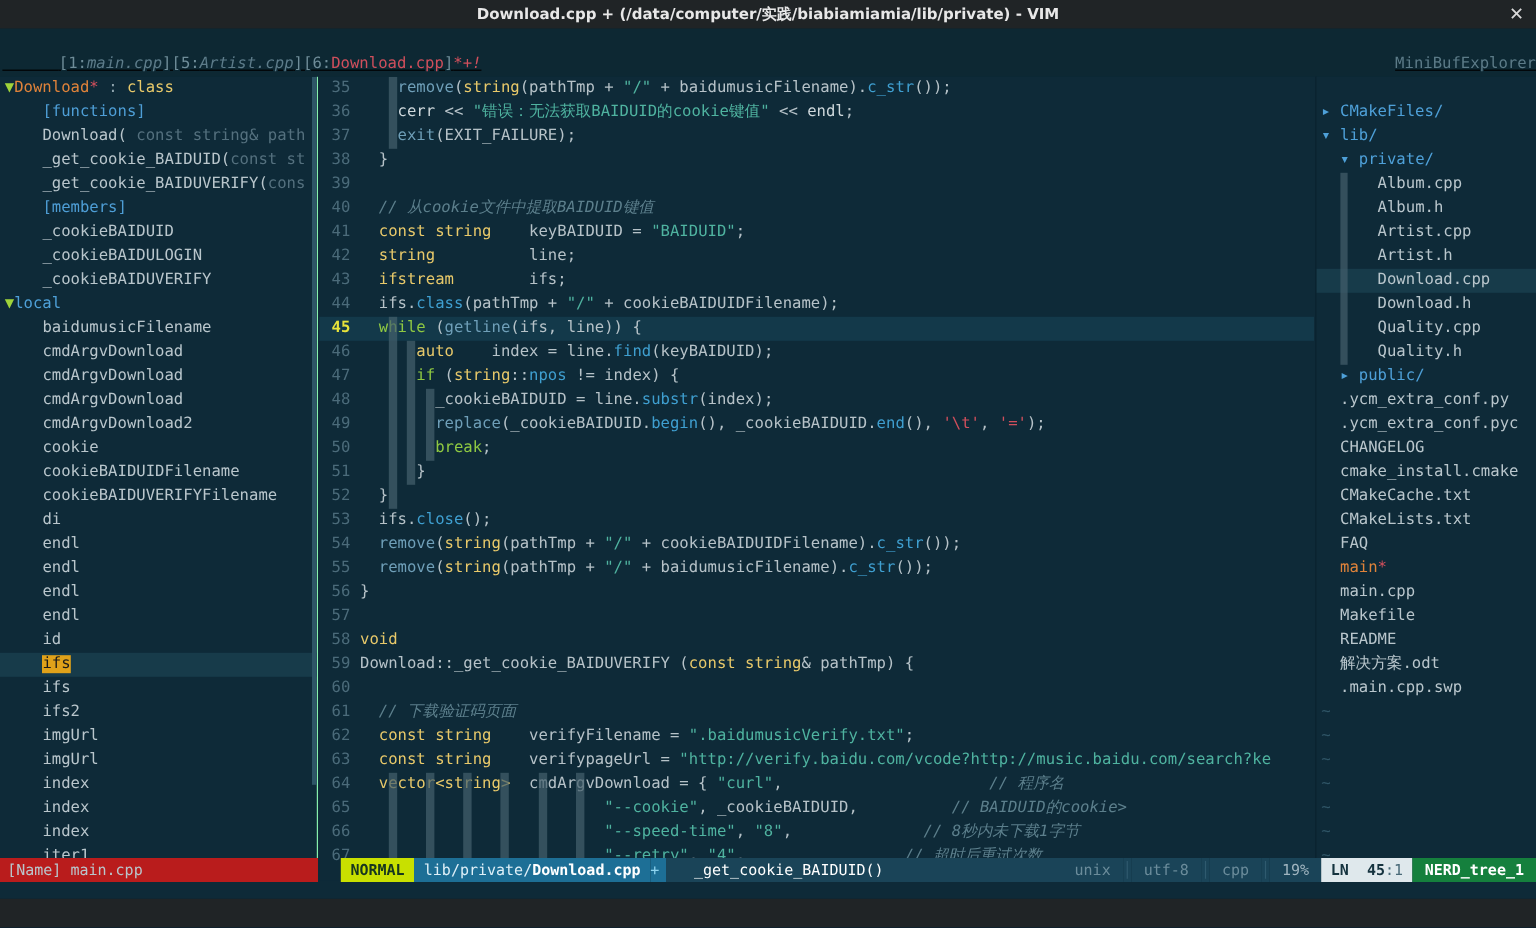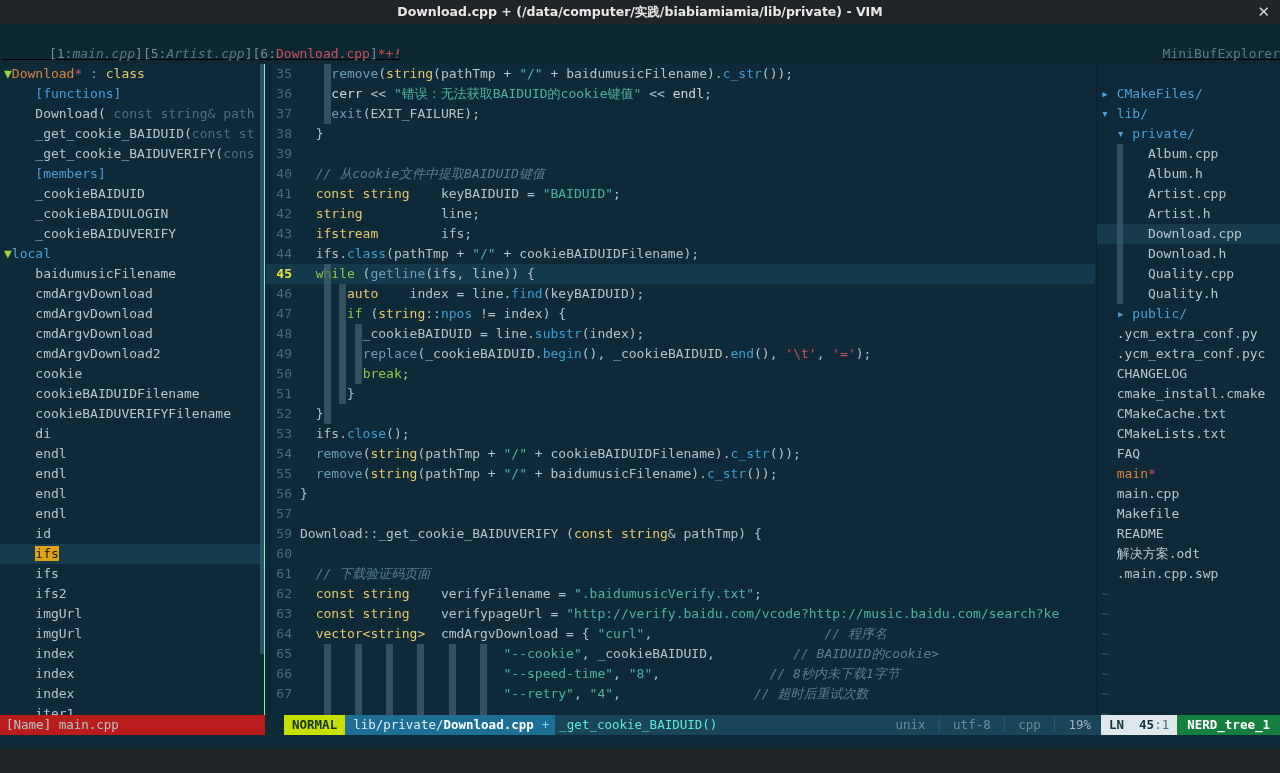--- a/index.html
+++ b/index.html
@@ -138,21 +138,21 @@
     position: absolute; bottom: 14px; left: 0; width: 1280px; height: 20px;
     display: flex; align-items: stretch;
     font-size: 12.5px; line-height: 20px;
   }
   .st-seg { display: flex; align-items: center; white-space: pre; }
   .st-nerdname { background: #b91c1c; color: #b9c6cc; padding-left: 6px; flex: 0 0 265px; }
   .st-mode     { background: #c8e000; color: #17361f; font-weight: bold; padding: 0 8px; margin-left: 19px; }
   .st-path     { background: #1d6f96; color: #dff0f8; padding: 0 8px; }
   .st-path b   { color: #ffffff; }
   .st-plus     { background: #1d6f96; color: #8fd4ef; padding-right: 6px; }
-  .st-func     { background: #1a4458; color: #5eead4; padding: 0 4px; flex: 1 1 auto; }
+  .st-func     { background: #1a4458; color: #ffffff; padding: 0 23px; flex: 1 1 auto; }
   .st-meta     { background: #1a4458; color: #6b8c9b; padding: 0 10px; }
   .st-sep      { background: #1a4458; color: #2f5a6e; }
   .st-pct      { background: #1a4458; color: #9fb4bf; padding: 0 10px; }
   .st-ln       { background: #dfe8ec; color: #15333f; padding: 0 8px; font-weight: bold; }
   .st-ln .c    { color: #4a6a78; font-weight: normal; }
   .st-tree     { background: #15803d; color: #ffffff; padding: 0 10px; font-weight: bold; }
 
   
   #bottomstrip {
     position: absolute; bottom: 0; left: 0; width: 1280px; height: 24px;
@@ -235,20 +235,21 @@
           <div class="cline"><span class="lnum">48</span><span class="ctext"><span class="op">        _cookieBAIDUID = line.</span><span class="mem">substr</span><span class="op">(index);</span></span></div>
           <div class="cline"><span class="lnum">49</span><span class="ctext"><span class="op">        </span><span class="fn">replace</span><span class="op">(_cookieBAIDUID.</span><span class="mem">begin</span><span class="op">(), _cookieBAIDUID.</span><span class="mem">end</span><span class="op">(), </span><span class="chr">'\t'</span><span class="op">, </span><span class="chr">'='</span><span class="op">);</span></span></div>
           <div class="cline"><span class="lnum">50</span><span class="ctext"><span class="op">        </span><span class="kw">break</span><span class="op">;</span></span></div>
           <div class="cline"><span class="lnum">51</span><span class="ctext"><span class="op">      }</span></span></div>
           <div class="cline"><span class="lnum">52</span><span class="ctext"><span class="op">  }</span></span></div>
           <div class="cline"><span class="lnum">53</span><span class="ctext"><span class="op">  ifs.</span><span class="mem">close</span><span class="op">();</span></span></div>
           <div class="cline"><span class="lnum">54</span><span class="ctext"><span class="op">  </span><span class="fn">remove</span><span class="op">(</span><span class="k">string</span><span class="op">(pathTmp + </span><span class="str">"/"</span><span class="op"> + cookieBAIDUIDFilename).</span><span class="mem">c_str</span><span class="op">());</span></span></div>
           <div class="cline"><span class="lnum">55</span><span class="ctext"><span class="op">  </span><span class="fn">remove</span><span class="op">(</span><span class="k">string</span><span class="op">(pathTmp + </span><span class="str">"/"</span><span class="op"> + baidumusicFilename).</span><span class="mem">c_str</span><span class="op">());</span></span></div>
           <div class="cline"><span class="lnum">56</span><span class="ctext"><span class="op">}</span></span></div>
           <div class="cline"><span class="lnum">57</span><span class="ctext"></span></div>
+          <div class="cline"><span class="lnum">58</span><span class="ctext"><span class="k">void</span></span></div>
           <div class="cline"><span class="lnum">59</span><span class="ctext"><span class="op">Download::_get_cookie_BAIDUVERIFY (</span><span class="k">const string</span><span class="op">&amp; pathTmp) {</span></span></div>
           <div class="cline"><span class="lnum">60</span><span class="ctext"></span></div>
           <div class="cline"><span class="lnum">61</span><span class="ctext"><span class="op">  </span><span class="cmt">// 下载验证码页面</span></span></div>
           <div class="cline"><span class="lnum">62</span><span class="ctext"><span class="op">  </span><span class="k">const string</span><span class="op">    verifyFilename = </span><span class="str">".baidumusicVerify.txt"</span><span class="op">;</span></span></div>
           <div class="cline"><span class="lnum">63</span><span class="ctext"><span class="op">  </span><span class="k">const string</span><span class="op">    verifypageUrl = </span><span class="str">"http://verify.baidu.com/vcode?http://music.baidu.com/search?ke</span></span></div>
           <div class="cline"><span class="lnum">64</span><span class="ctext"><span class="op">  </span><span class="k">vector&lt;string&gt;</span><span class="op">  cmdArgvDownload = { </span><span class="str">"curl"</span><span class="op">,</span><span class="op">                      </span><span class="cmt">// 程序名</span></span></div>
           <div class="cline"><span class="lnum">65</span><span class="ctext"><span class="op">                          </span><span class="str">"--cookie"</span><span class="op">, _cookieBAIDUID,</span><span class="op">          </span><span class="cmt">// BAIDUID的cookie&gt;</span></span></div>
           <div class="cline"><span class="lnum">66</span><span class="ctext"><span class="op">                          </span><span class="str">"--speed-time"</span><span class="op">, </span><span class="str">"8"</span><span class="op">,</span><span class="op">              </span><span class="cmt">// 8秒内未下载1字节</span></span></div>
           <div class="cline"><span class="lnum">67</span><span class="ctext"><span class="op">                          </span><span class="str">"--retry"</span><span class="op">, </span><span class="str">"4"</span><span class="op">,</span><span class="op">                 </span><span class="cmt">// 超时后重试次数</span></span></div>
         </div>

